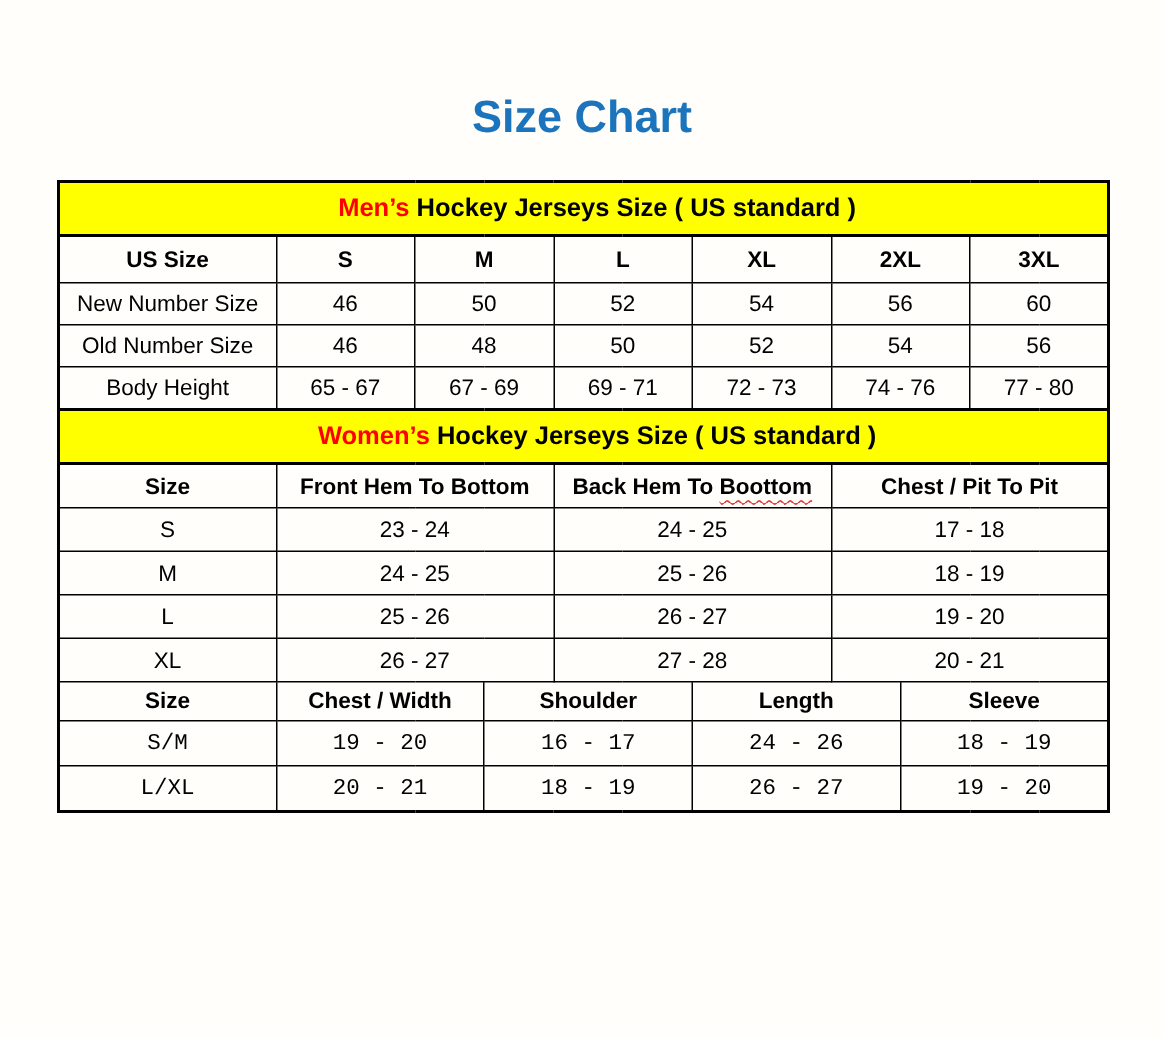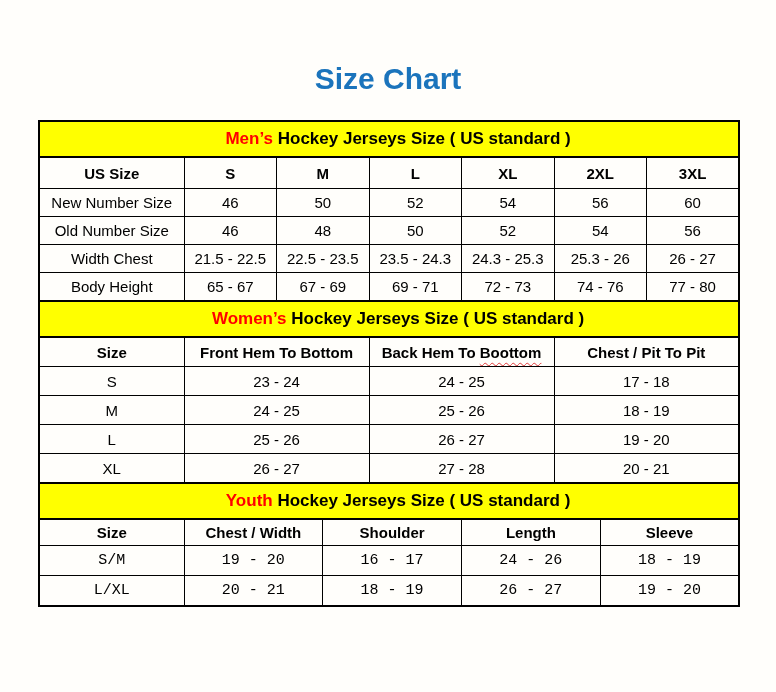--- a/index.html
+++ b/index.html
@@ -130,29 +130,20 @@
       <tr class="mr">
         <td>Old Number Size</td>
         <td colspan="2">46</td>
         <td colspan="2">48</td>
         <td colspan="2">50</td>
         <td colspan="2">52</td>
         <td colspan="2">54</td>
         <td colspan="2">56</td>
       </tr>
       <tr class="mr">
-        <td>Width Chest</td>
-        <td colspan="2">21.5 - 22.5</td>
-        <td colspan="2">22.5 - 23.5</td>
-        <td colspan="2">23.5 - 24.3</td>
-        <td colspan="2">24.3 - 25.3</td>
-        <td colspan="2">25.3 - 26</td>
-        <td colspan="2">26 - 27</td>
-      </tr>
-      <tr class="mr">
         <td>Body Height</td>
         <td colspan="2">65 - 67</td>
         <td colspan="2">67 - 69</td>
         <td colspan="2">69 - 71</td>
         <td colspan="2">72 - 73</td>
         <td colspan="2">74 - 76</td>
         <td colspan="2">77 - 80</td>
       </tr>
 
       <tr class="band">
@@ -188,26 +179,20 @@
         <td colspan="4">26 - 27</td>
         <td colspan="4">19 - 20</td>
       </tr>
       <tr class="wr">
         <td class="bold">XL</td>
         <td colspan="4">26 - 27</td>
         <td colspan="4">27 - 28</td>
         <td colspan="4">20 - 21</td>
       </tr>
 
-      <tr class="band">
-        <td colspan="13">
-          <span class="red">Youth</span>
-          <span>Hockey Jerseys Size ( US standard )</span>
-        </td>
-      </tr>
       <tr class="yh">
         <th>Size</th>
         <th colspan="3">Chest / Width</th>
         <th colspan="3">Shoulder</th>
         <th colspan="3">Length</th>
         <th colspan="3">Sleeve</th>
       </tr>
       <tr class="yr">
         <td class="bold">S/M</td>
         <td colspan="3">19 - 20</td>

